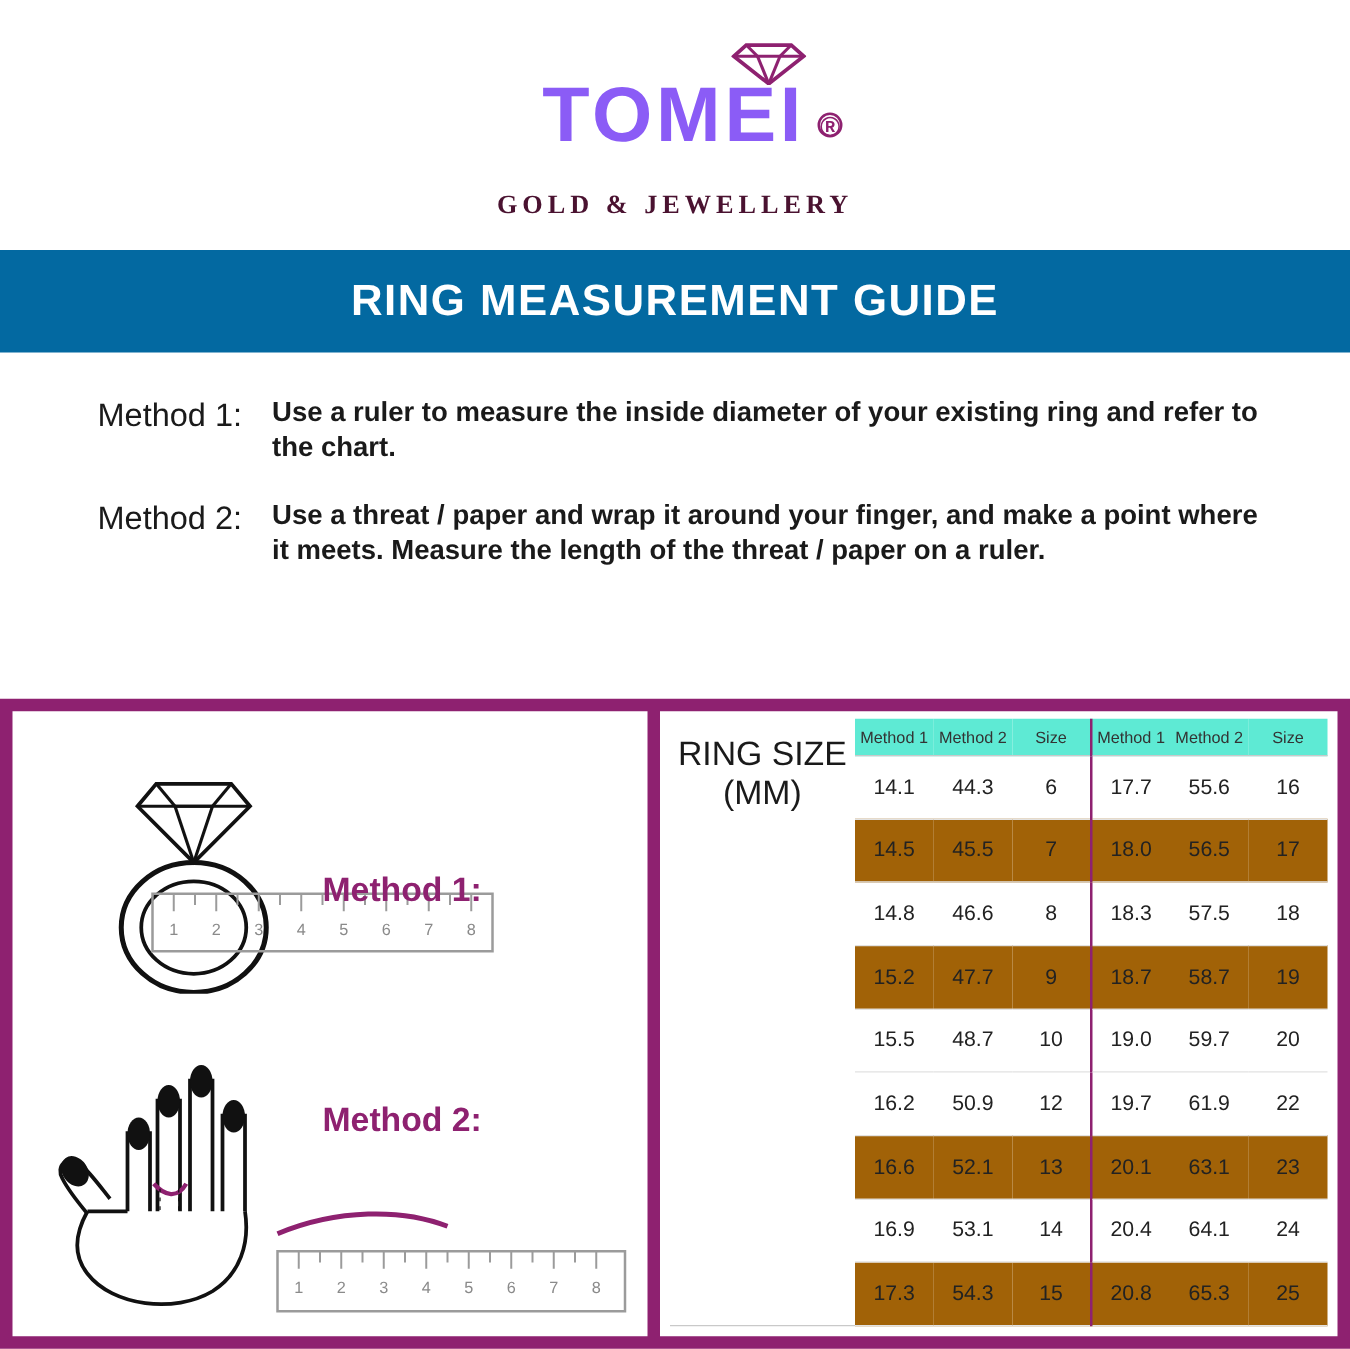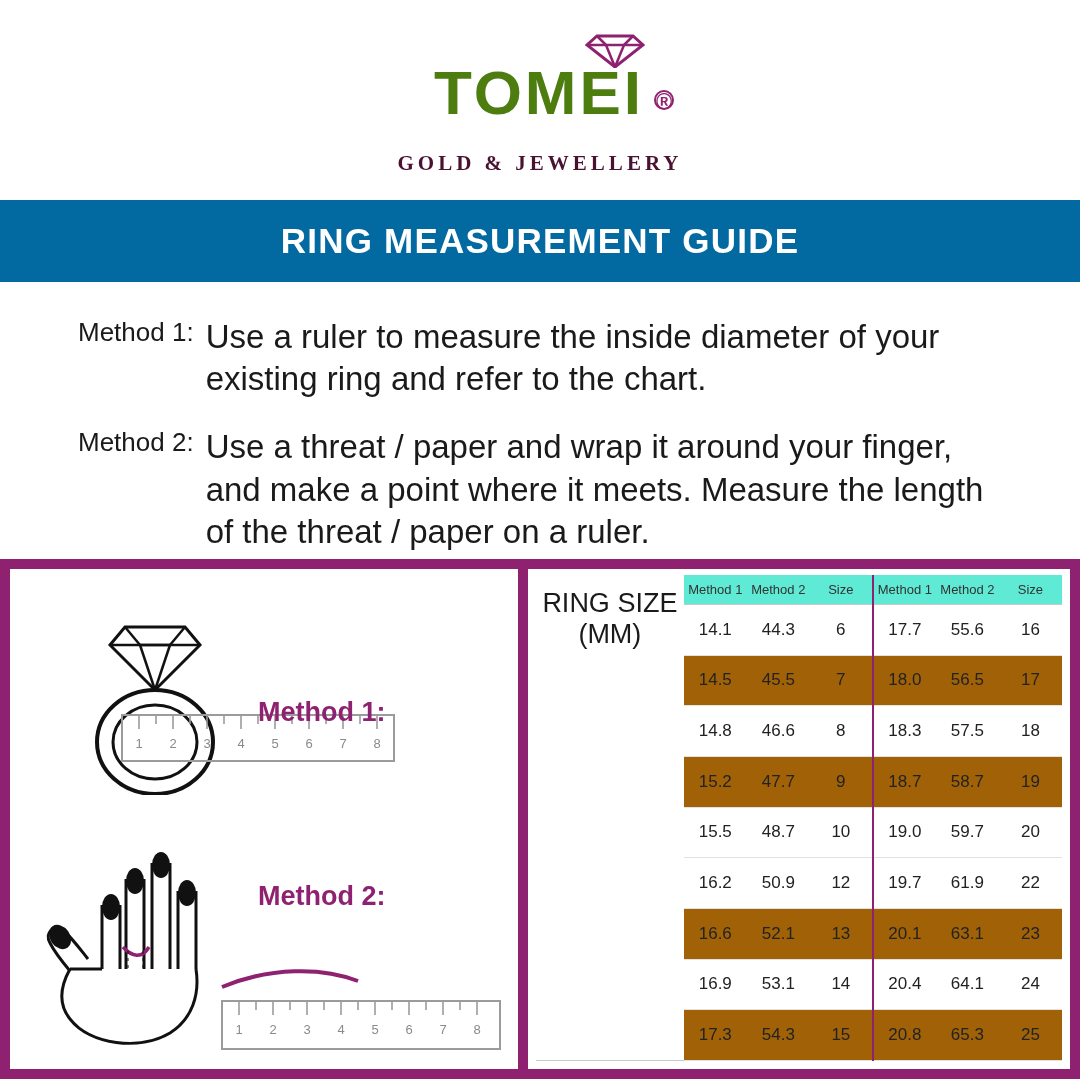--- a/index.html
+++ b/index.html
@@ -41,21 +41,21 @@
   .logo-wordmark {
     display: flex;
     align-items: flex-start;
     justify-content: center;
   }
   .logo-text {
     font-family: "Liberation Sans", sans-serif;
     font-weight: bold;
     font-size: 62px;
     letter-spacing: 3px;
-    color: #4d7c0f;
+    color: #8b5cf6;
     line-height: 1;
     margin-left: 28px;
   }
   .logo-reg {
     font-size: 22px;
     color: #8e2170;
     font-weight: bold;
     margin-left: 10px;
     margin-top: 28px;
     border: 2px solid #8e2170;
@@ -97,23 +97,24 @@
   .method-row {
     display: flex;
     margin-bottom: 26px;
   }
   .method-label {
     font-size: 26px;
     white-space: nowrap;
     line-height: 1.28;
   }
   .method-body {
-    font-size: 33px;
+    font-size: 22px;
     line-height: 1.28;
-    margin-left: 12px;
+    margin-left: 24px;
+    font-weight: bold;
   }
 
   
   .bottom-panel {
     position: absolute;
     left: 0;
     top: 559px;
     width: 1080px;
     height: 520px;
     background: #8e2170;

